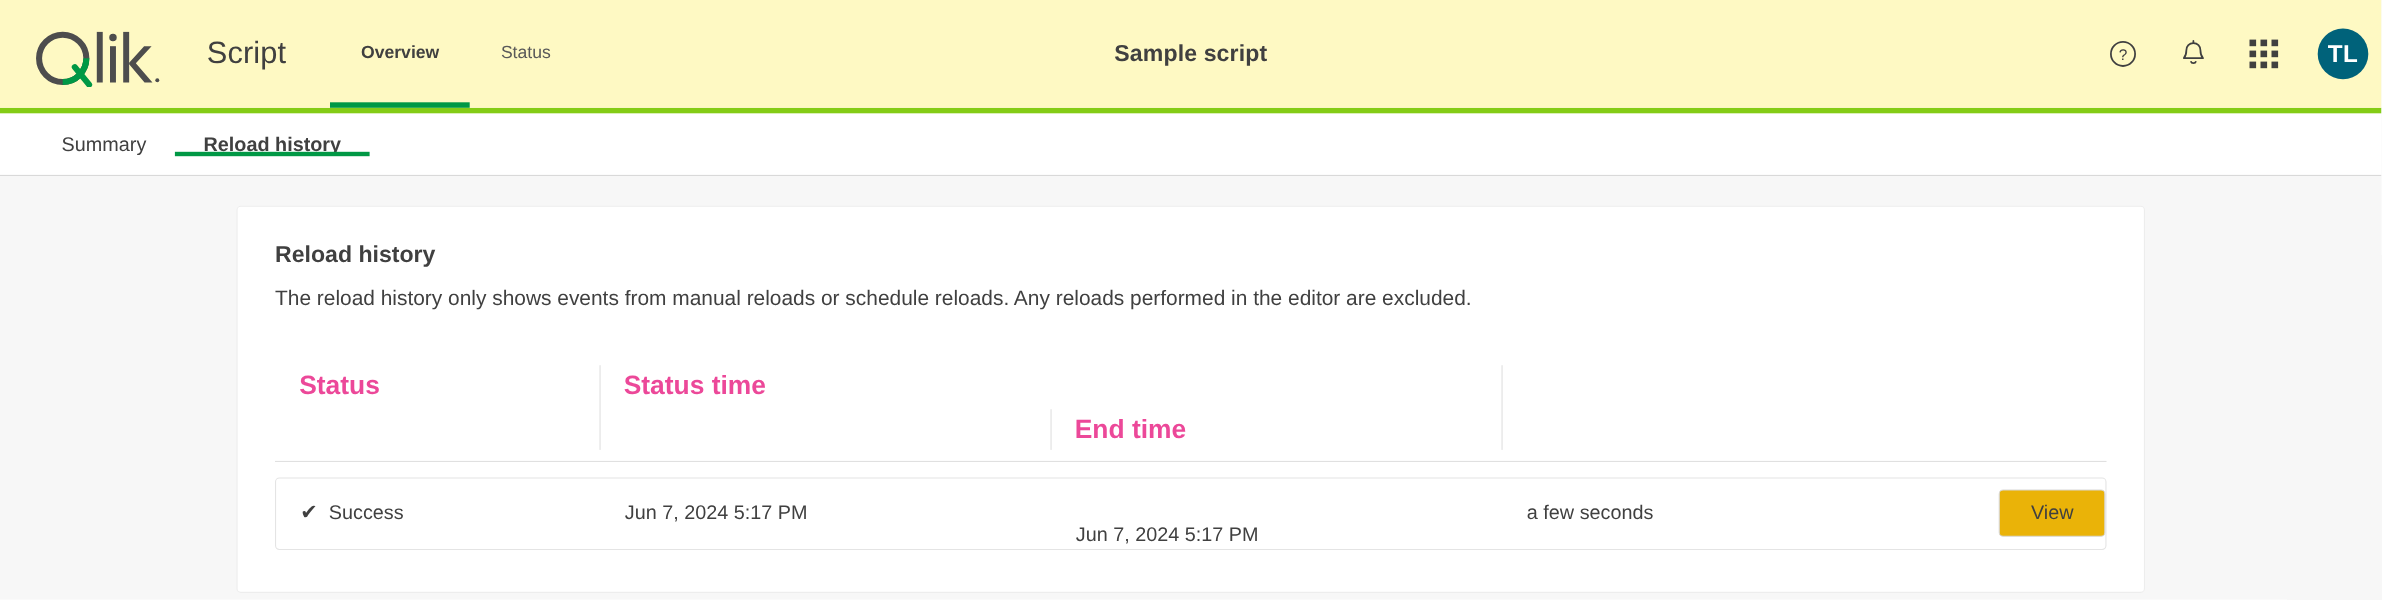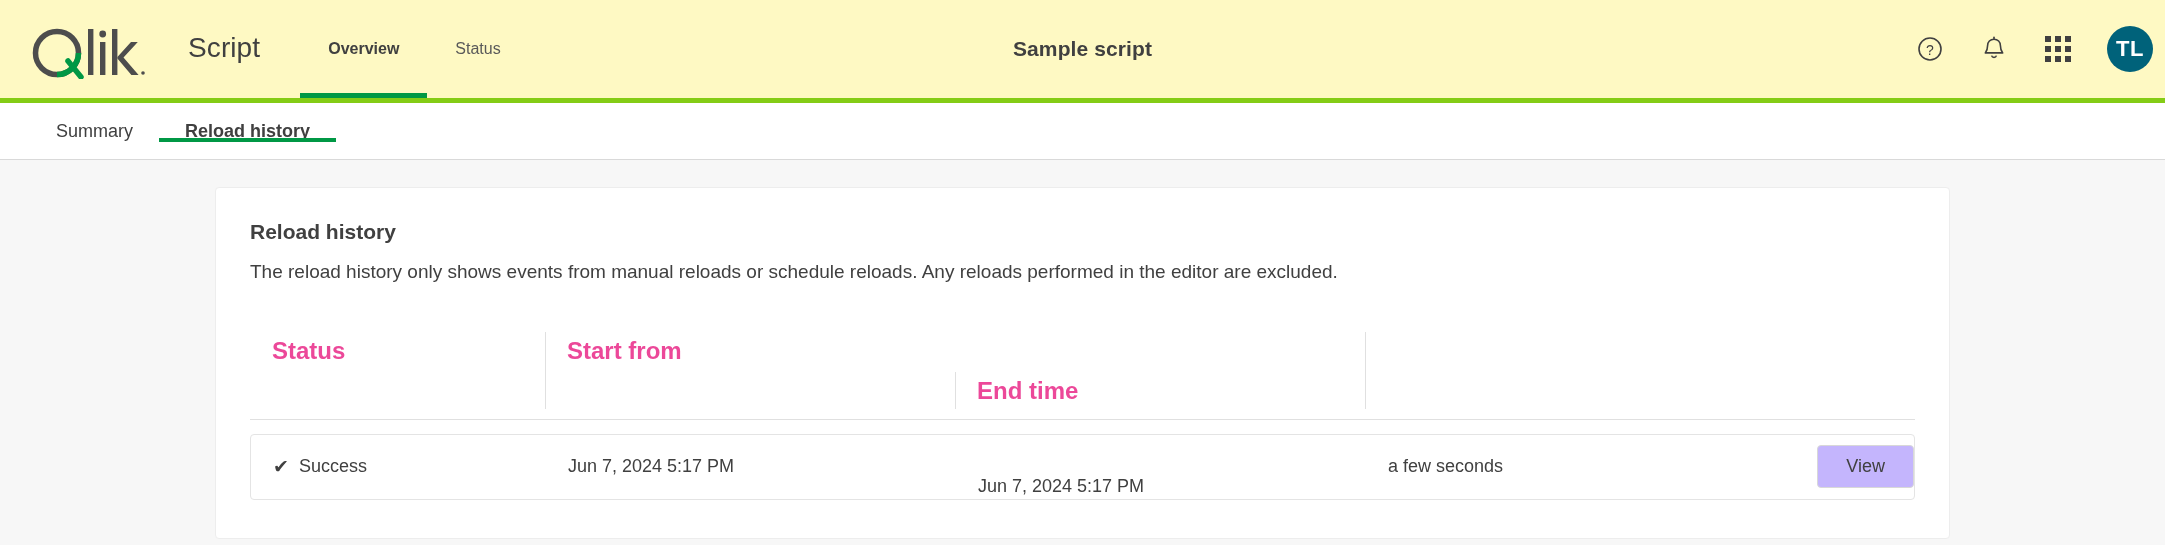--- a/index.html
+++ b/index.html
@@ -230,21 +230,21 @@
     display: inline-block;
   }
 
   .c-action {
     justify-content: flex-end;
     padding-right: 20px;
   }
   .view-btn {
     border: 1px solid #d8d8d8;
     border-radius: 4px;
-    background: #c4b5fd;
+    background: #eab308;
     color: #404040;
     font-family: "Liberation Sans", sans-serif;
     font-size: 18px;
     font-weight: 400;
     padding: 10px 28px;
     cursor: pointer;
     line-height: 1.2;
   }
 
   .grid-icon-cell {
@@ -347,21 +347,21 @@
 <div class="content">
   <div class="card">
 
     <div class="card-title">Reload history</div>
     <div class="card-desc">The reload history only shows events from manual reloads or schedule reloads. Any reloads performed in the editor are excluded.</div>
 
     <div class="rh-table">
 
       <div class="rh-head">
         <div class="th c-status">Status</div>
-        <div class="th c-start">Start from</div>
+        <div class="th c-start">Status time</div>
         <div class="th c-end">End time</div>
         <div class="th c-action"></div>
       </div>
 
       <div class="rh-row">
         <div class="td c-status status-cell">
           <span class="check-icon">✔</span>
           <span>Success</span>
         </div>
         <div class="td c-start">Jun 7, 2024 5:17 PM</div>

